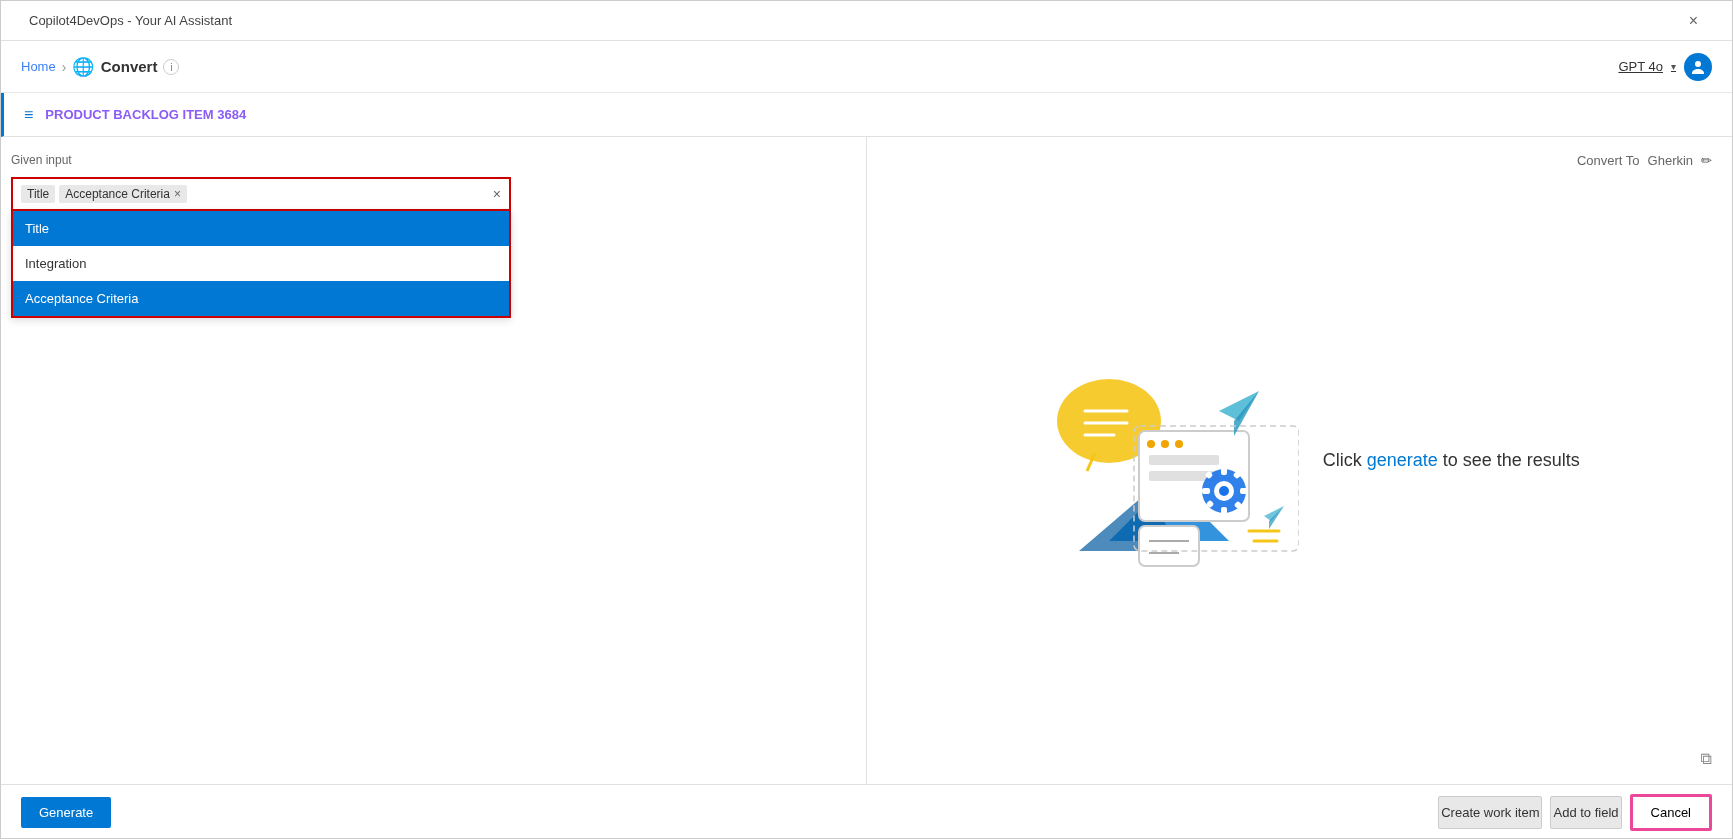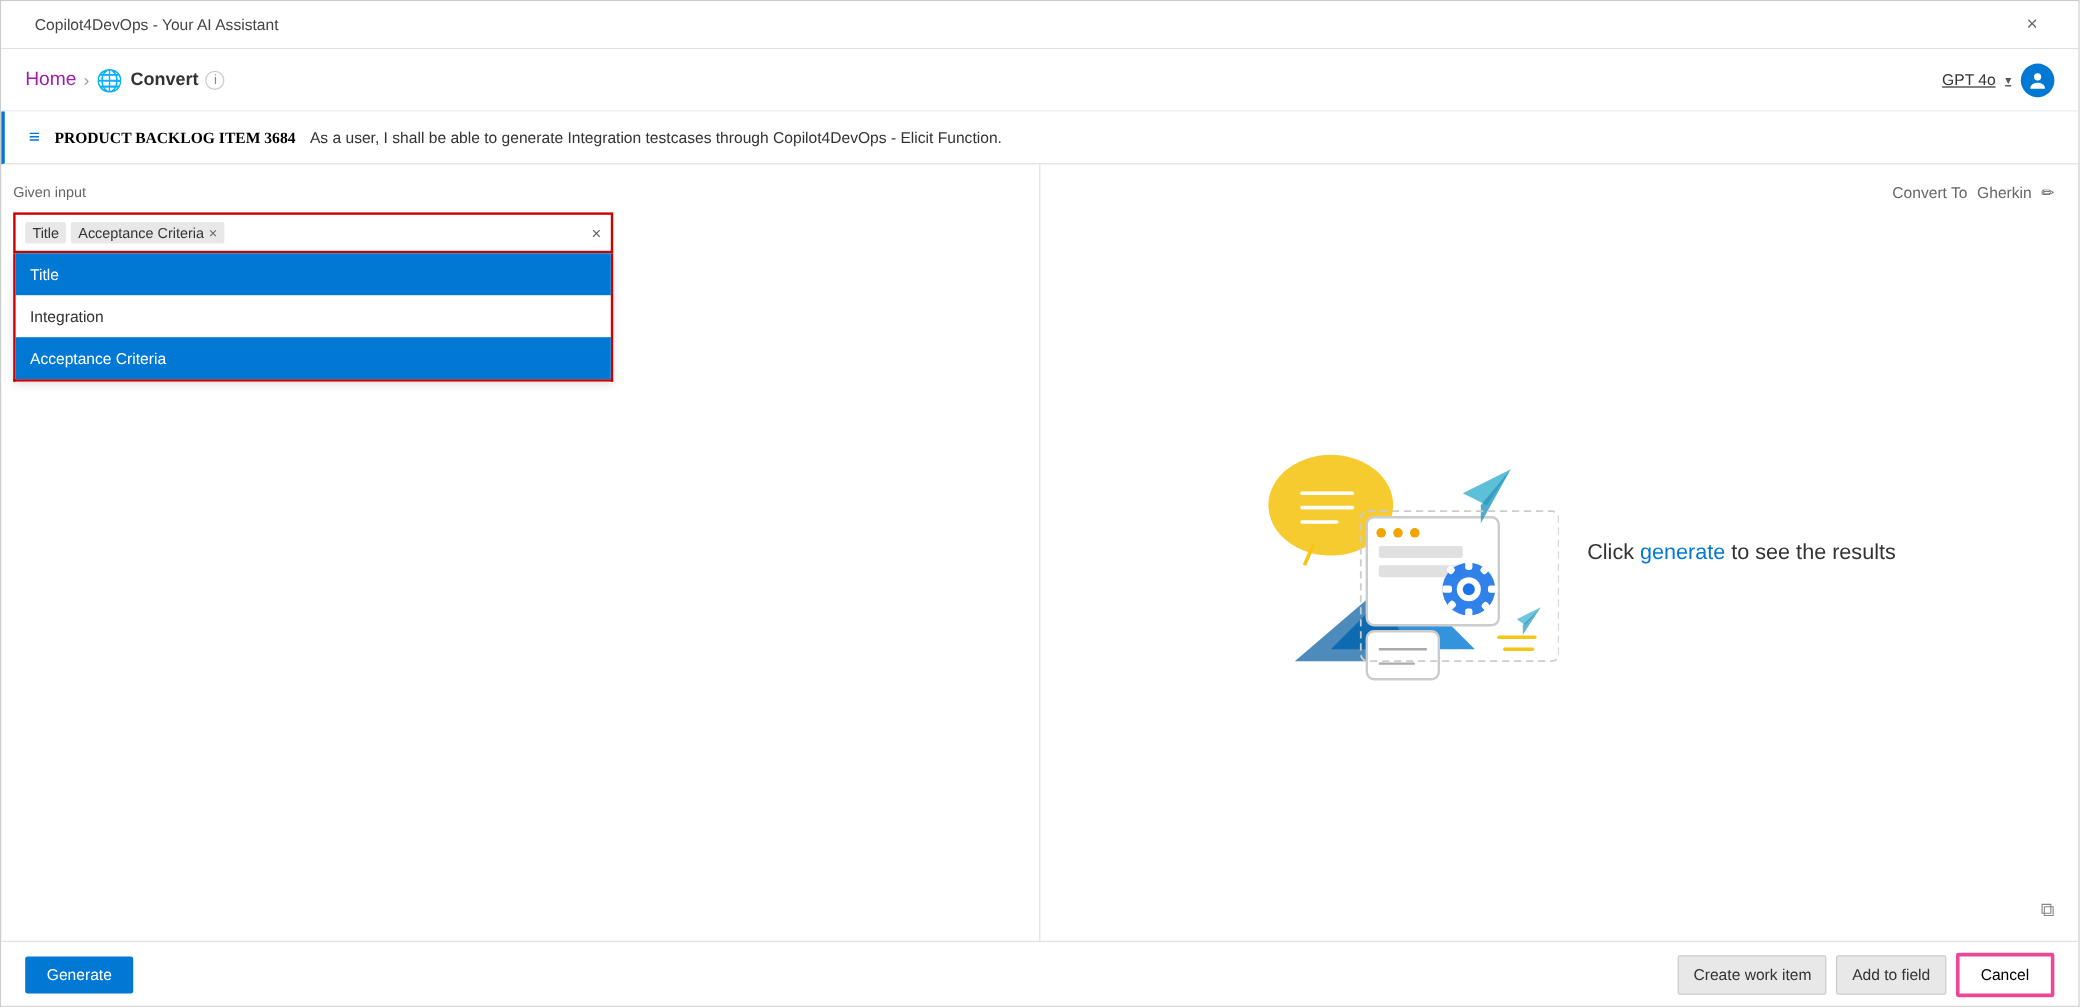--- a/index.html
+++ b/index.html
@@ -45,22 +45,22 @@
       border-bottom: 1px solid #e8e8e8;
       height: 52px;
     }
     .nav-left {
       display: flex;
       align-items: center;
       gap: 6px;
       font-size: 15px;
     }
     .nav-home {
-      color: #a21caf;
-      font-size: 16px;
+      color: #3b82f6;
+      font-size: 13px;
     }
     .nav-sep {
       color: #999;
       font-size: 14px;
     }
     .nav-icon {
       font-size: 18px;
     }
     .nav-convert {
       font-size: 15px;
@@ -115,25 +115,24 @@
       border-bottom: 1px solid #e0e0e0;
       border-left: 3px solid #0078d4;
       height: 44px;
       gap: 12px;
     }
     .workitem-icon {
       font-size: 16px;
       color: #0078d4;
     }
     .workitem-link {
-      color: #000000;
+      color: #8b5cf6;
       text-decoration: none;
       font-size: 13px;
       font-weight: 600;
-      font-family: Liberation Serif, serif;
     }
     .workitem-desc {
       font-size: 13px;
       color: #333;
     }
     
     .main-content {
       display: flex;
       height: calc(839px - 40px - 52px - 44px - 56px);
       
@@ -302,21 +301,21 @@
       border: none;
       padding: 8px 18px;
       font-size: 13px;
       cursor: pointer;
       border-radius: 2px;
     }
     .btn-secondary {
       background: #e8e8e8;
       color: #333;
       border: 1px solid #ccc;
-      padding: 8px 12px;
+      padding: 8px 2px;
       font-size: 13px;
       cursor: pointer;
       border-radius: 2px;
     }
     .btn-outline {
       background: #fff;
       color: #000000;
       border: 3px solid #ec4899;
       padding: 8px 18px;
       font-size: 13px;
@@ -355,21 +354,20 @@
       <svg width="18" height="18" viewBox="0 0 18 18" fill="white">
           <path d="M9 9a3 3 0 100-6 3 3 0 000 6zm0 2c-3.3 0-6 1.8-6 4v1h12v-1c0-2.2-2.7-4-6-4z"></path>
         </svg>
     </div>
   </div>
 </div>
 
 <div class="workitem-bar">
   <span class="workitem-icon">≡</span>
   <a class="workitem-link" href="#">PRODUCT BACKLOG ITEM 3684</a>
-  <span class="workitem-desc">As a user, I shall be able to generate Integration testcases through Copilot4DevOps - Elicit Function.</span>
 </div>
 
 <div class="main-content">
 
   <div class="left-panel">
     <div class="given-input-label">Given input</div>
 
     <div class="dropdown-container">
       <div class="tag-input-box">
         <div class="tag">

